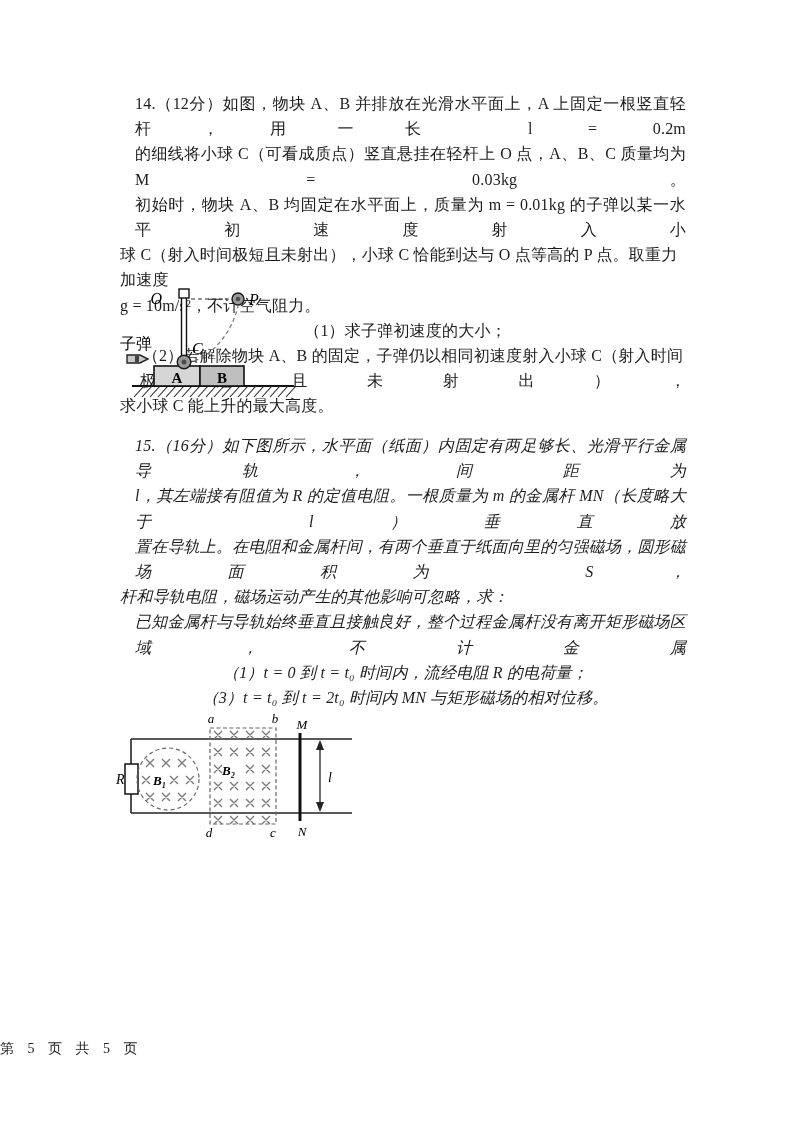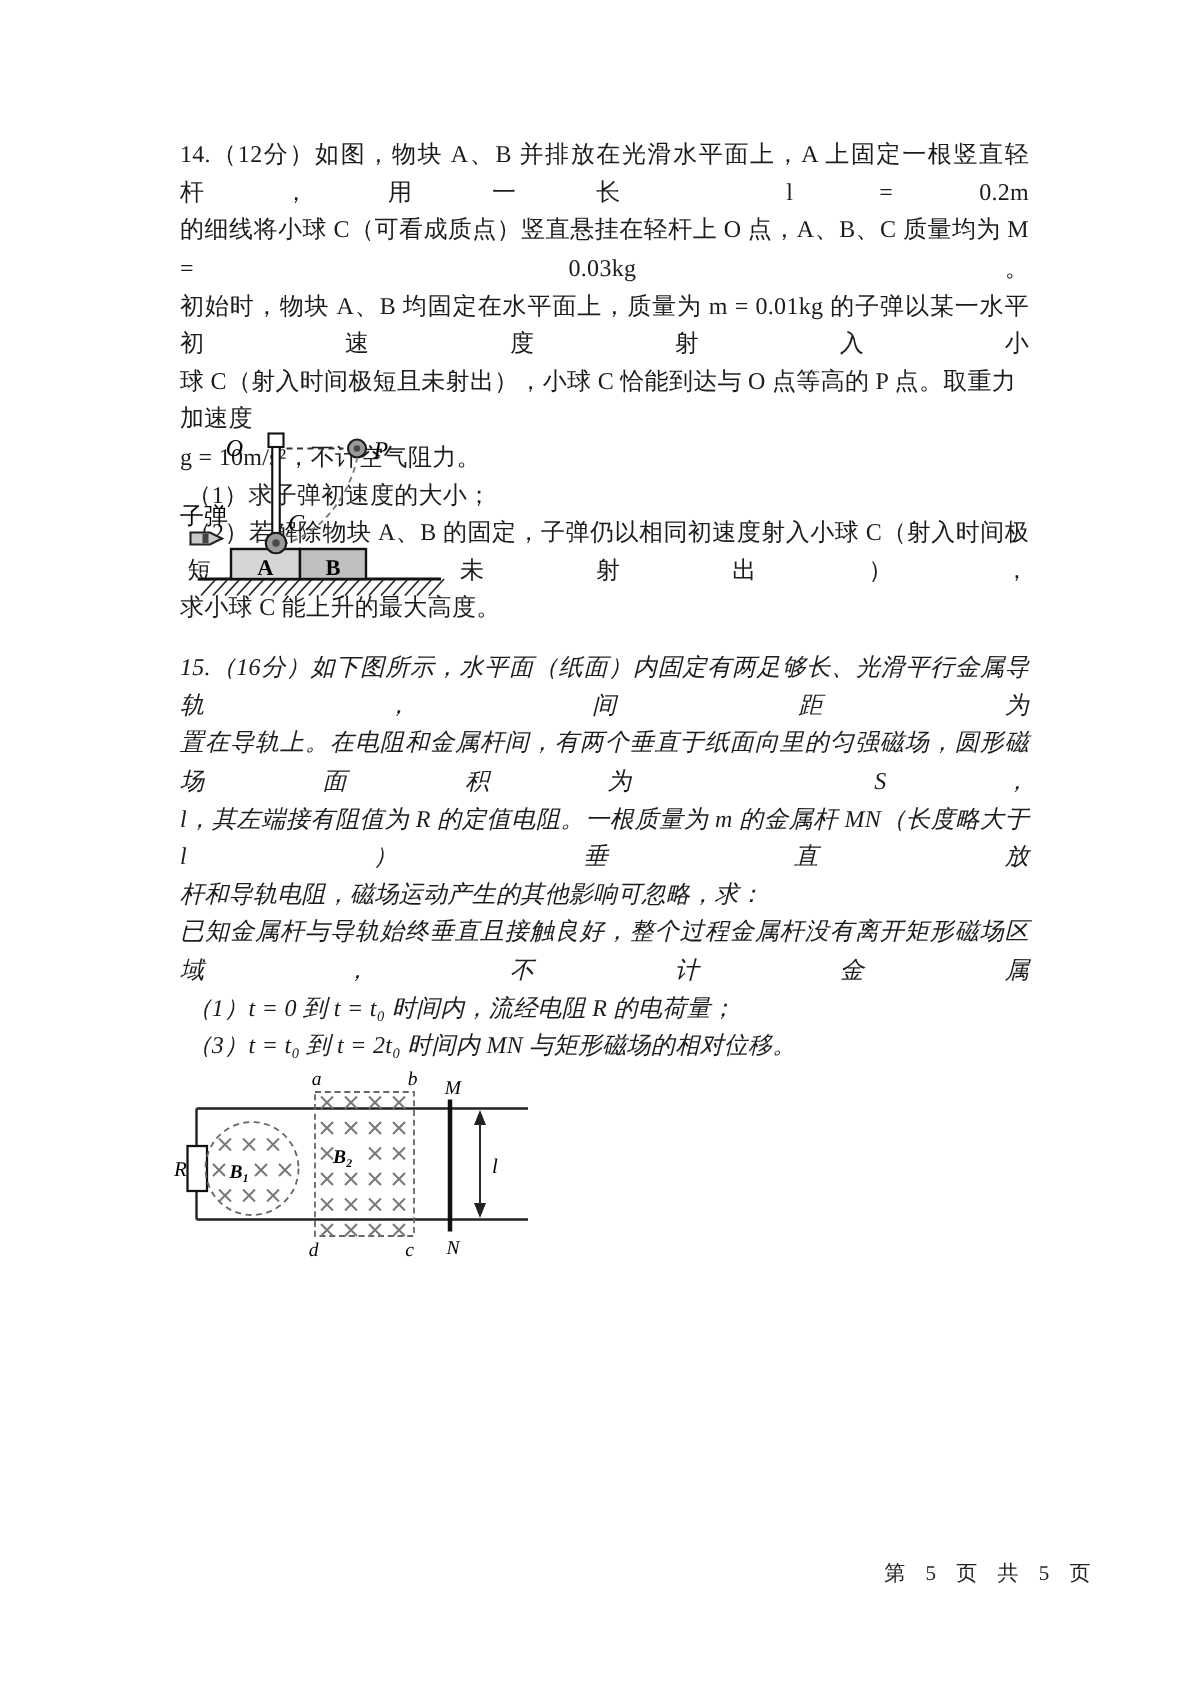--- a/index.html
+++ b/index.html
@@ -9,27 +9,27 @@
     overflow:hidden;
   }
   .page{position:absolute;inset:0;background:#fff;}
   .problem{position:absolute;left:120px;width:566px;}
   .p14{top:91px;}
   .p15{top:433px;font-style:italic;}
   .tl{
     font-size:16px;line-height:25.2px;white-space:normal;
     letter-spacing:0.2px;
   }
-  .jf{text-align:justify;text-align-last:justify;}
-  .ind{padding-left:5px;}
+  .jf{text-align:justify;text-align-last:justify;margin-left:15px;}
+  .ind{padding-left:5px;text-align:center;}
   .fig{position:absolute;}
   .fig14{left:118px;top:285px;}
   .fig15{left:116px;top:700px;}
   .footer{
-    position:absolute;top:1040px;left:0;width:732px;text-align:right;
+    position:absolute;top:1040px;left:0;width:732px;text-align:left;
     font-size:14px;letter-spacing:5px;color:#222;
   }
   svg text{font-family:"Liberation Serif","DejaVu Serif",serif;}
   .it{font-style:italic;}
 </style>
 </head>
 <body>
 
 <div class="page">
 
@@ -71,22 +71,22 @@
     <rect x="17" y="70.8" width="4" height="6.4" fill="#444"></rect>
 
     <text x="44" y="19" font-size="16" class="it" text-anchor="end">O</text>
     <text x="131" y="20" font-size="16" class="it">P</text>
     <text x="74" y="69" font-size="16" class="it">C</text>
     <text x="2" y="64" font-size="16">子弹</text>
   </svg>
 
   <section class="problem p15">
     <div class="tl jf">15.（16分）如下图所示，水平面（纸面）内固定有两足够长、光滑平行金属导轨，间距为</div>
+    <div class="tl jf">l，其左端接有阻值为 R 的定值电阻。一根质量为 m 的金属杆 MN（长度略大于 l）垂直放</div>
     <div class="tl jf">置在导轨上。在电阻和金属杆间，有两个垂直于纸面向里的匀强磁场，圆形磁场面积为 S，</div>
-    <div class="tl jf">l，其左端接有阻值为 R 的定值电阻。一根质量为 m 的金属杆 MN（长度略大于 l）垂直放</div>
     <div class="tl">杆和导轨电阻，磁场运动产生的其他影响可忽略，求：</div>
     <div class="tl jf">已知金属杆与导轨始终垂直且接触良好，整个过程金属杆没有离开矩形磁场区域，不计金属</div>
     <div class="tl ind">（1）t = 0 到 t = t₀ 时间内，流经电阻 R 的电荷量；</div>
     <div class="tl ind">（3）t = t₀ 到 t = 2t₀ 时间内 MN 与矩形磁场的相对位移。</div>
   </section>
 
   <svg class="fig fig15" width="320" height="152" viewBox="0 0 320 152">
 
     <line x1="15" y1="39" x2="236" y2="39" stroke="#222" stroke-width="1.6"></line>
     <line x1="15" y1="113" x2="236" y2="113" stroke="#222" stroke-width="1.6"></line>

